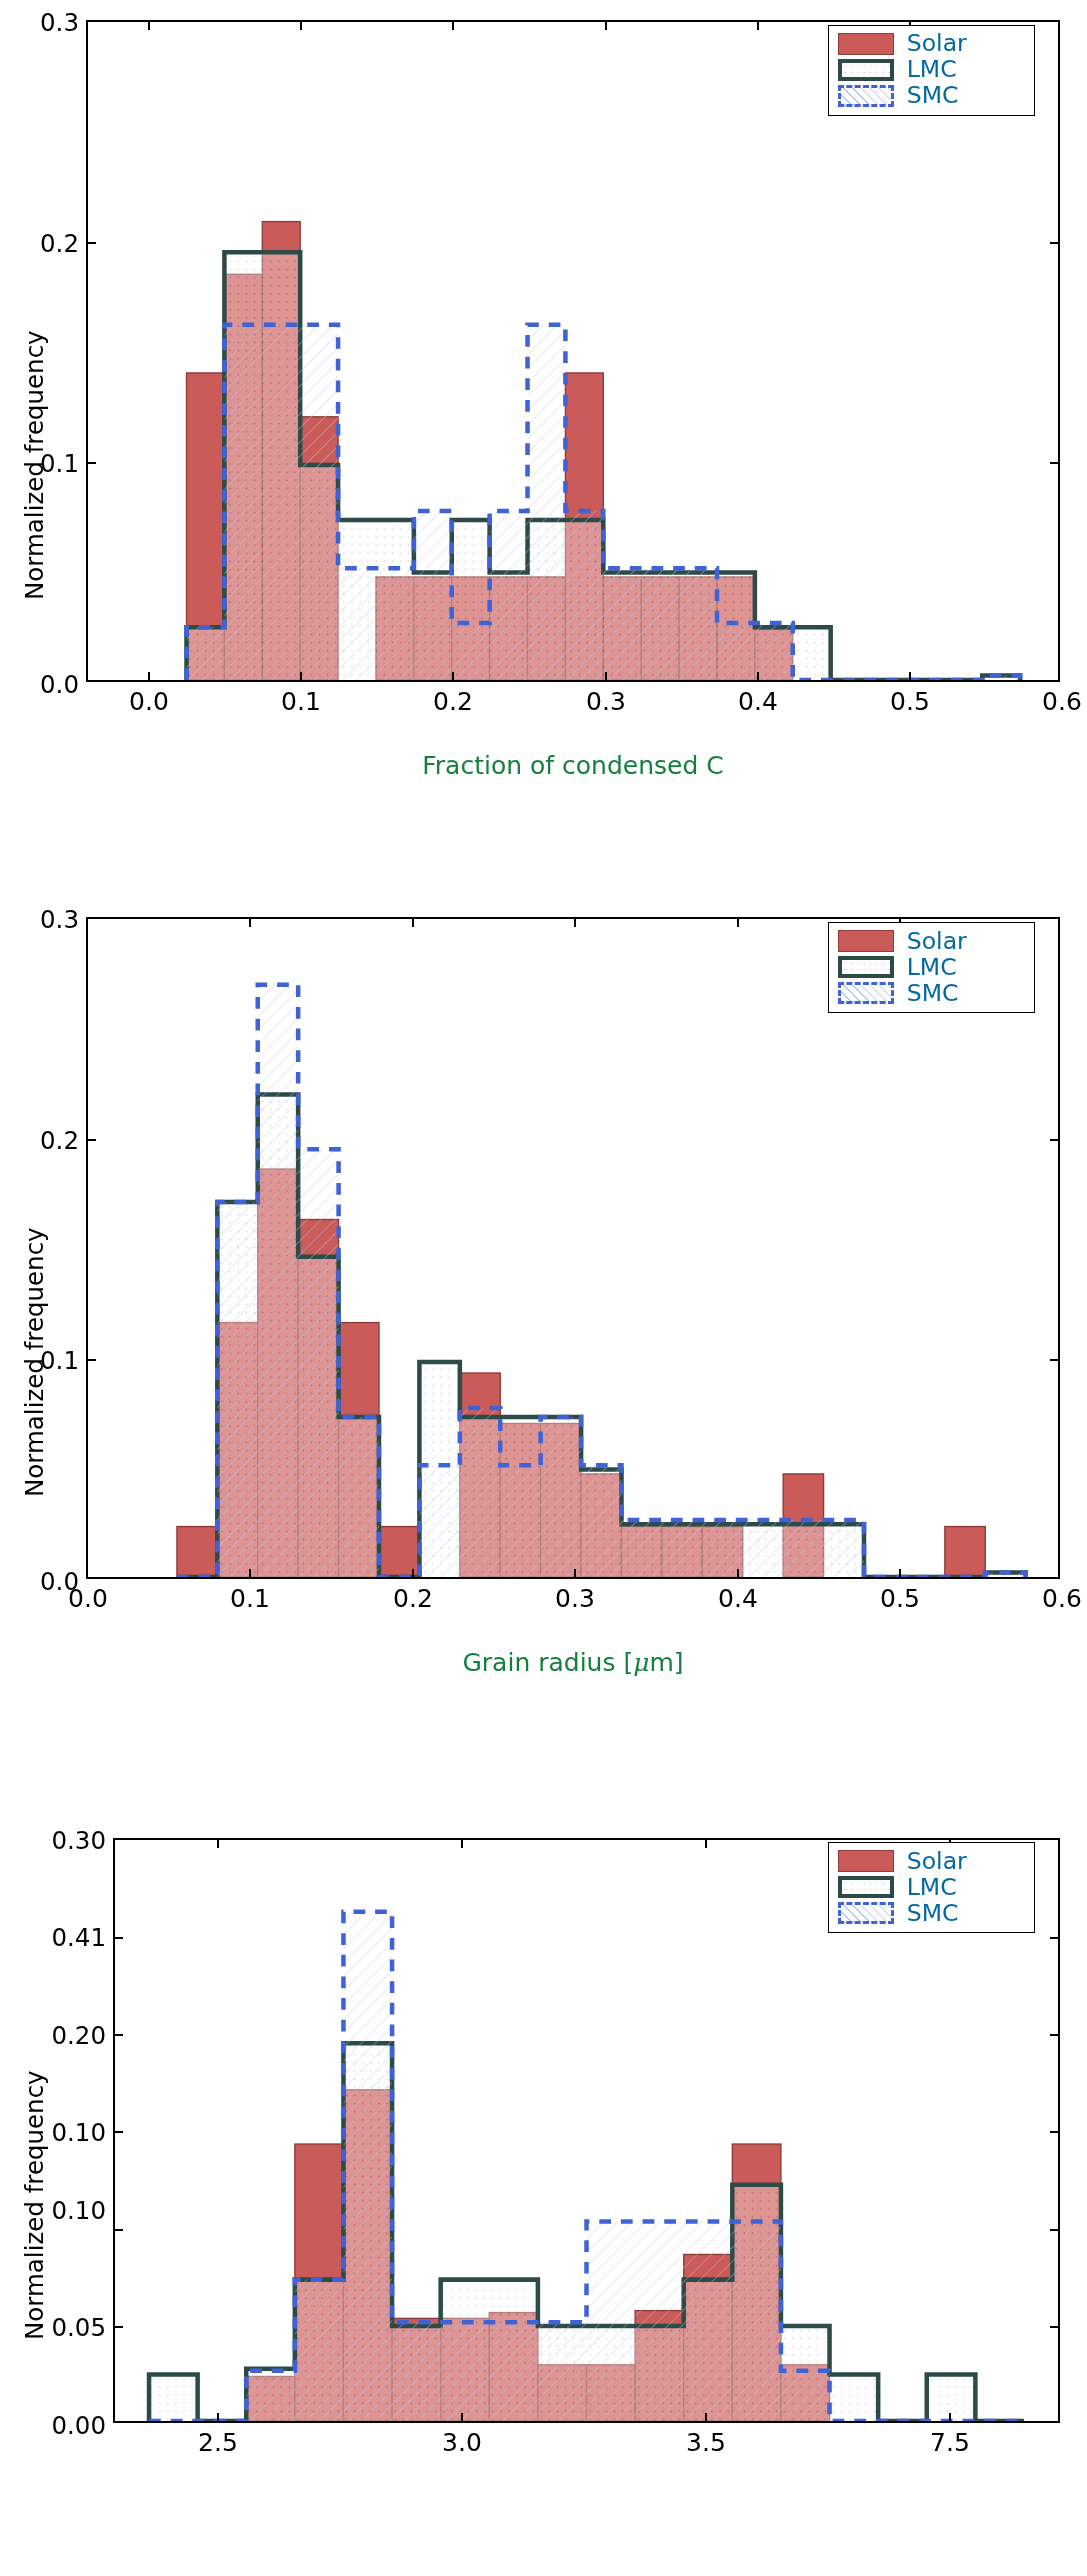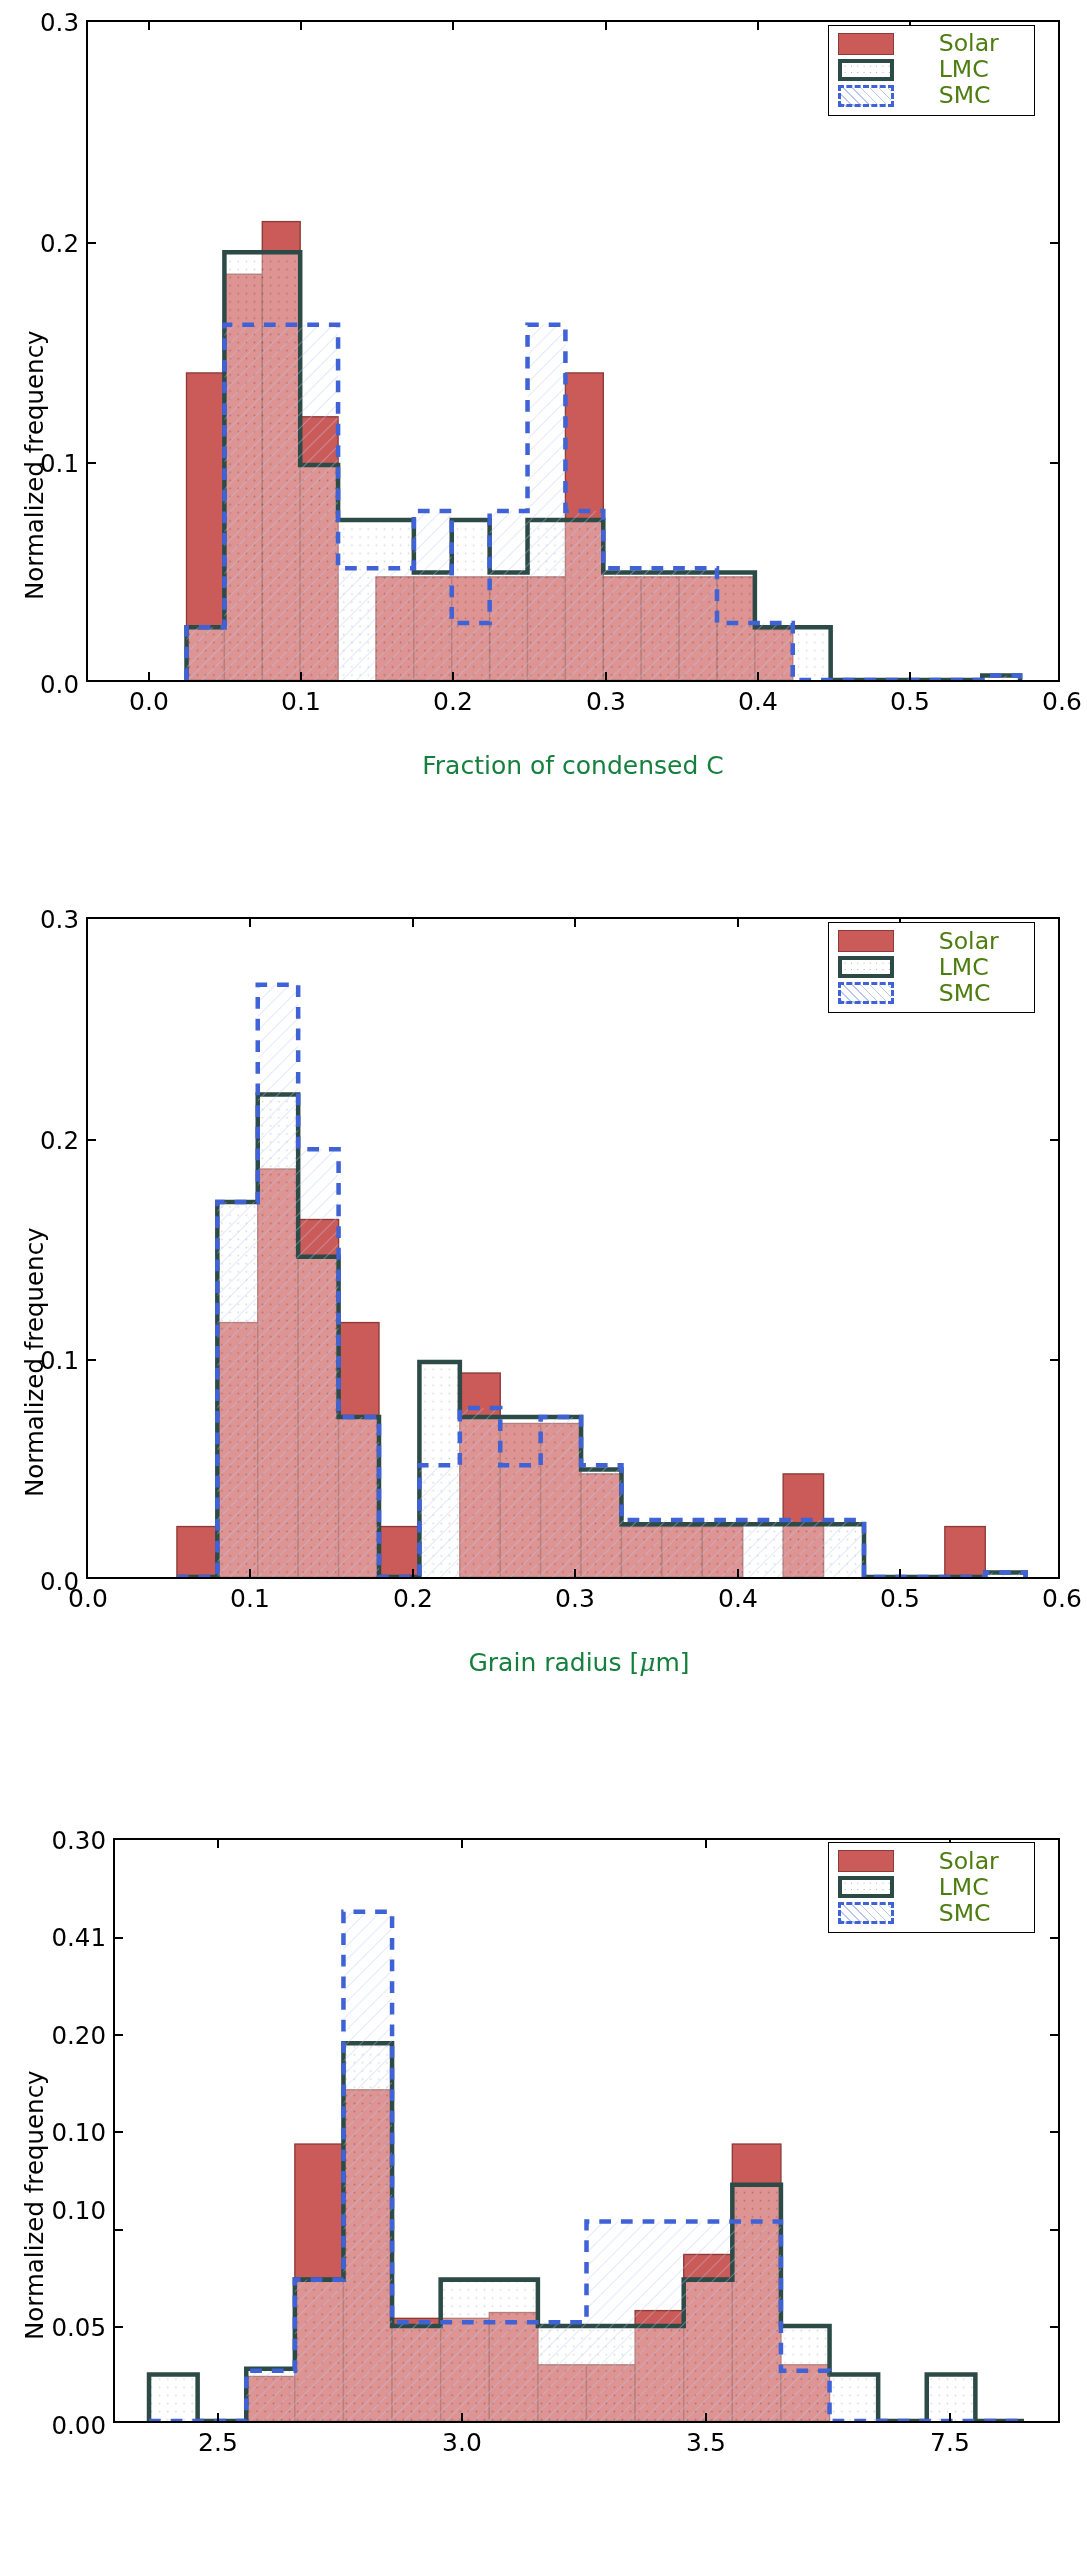--- a/index.html
+++ b/index.html
@@ -40,21 +40,21 @@
     padding:9px 12.7px 9px 11px;box-sizing:border-box;
   }
   .legend-row{display:flex;align-items:center;height:34px;}
   .legend-swatch{width:65px;height:27px;box-sizing:border-box;margin-right:20px;flex:0 0 auto;}
   .sw-solar{background:#cb5b58;border:1.8px solid #8d3b38;}
   .sw-lmc{background:#ffffff;border:4.5px solid #2c4a46;
     background-image:radial-gradient(circle, #9aa7a4 0.6px, transparent 0.7px);
     background-size:6.3px 6.3px;}
   .sw-smc{background:#ffffff;border:3.6px dashed #3f62d6;
     background-image:repeating-linear-gradient(45deg,#b9c8f0 0 0.9px,transparent 0.9px 6.3px);}
-  .legend-label{font-size:27px;color:#4d7c0f;line-height:1;margin-left:32px;}
+  .legend-label{font-size:27px;color:#0369a1;line-height:1;}
 
   
   .hist{position:absolute;left:0;top:0;width:100%;height:100%;}
 
   .sub{font-size:0.66em;vertical-align:-0.22em;}
   .mathit{font-family:"DejaVu Serif","Liberation Serif",serif;font-style:italic;}
   .mathrm{font-family:"DejaVu Serif","Liberation Serif",serif;font-style:normal;}
   .xlab3{font-family:"DejaVu Serif","Liberation Serif",serif;font-size:27px;}
 </style>
 </head>
@@ -198,21 +198,21 @@
         <div class="tick-x" style="left: 487px;">0.3</div>
         <div class="tickmark-x" style="left: 649px;"></div>
         <div class="tickmark-x b" style="left: 649px;"></div>
         <div class="tick-x" style="left: 650px;">0.4</div>
         <div class="tickmark-x" style="left: 811px;"></div>
         <div class="tickmark-x b" style="left: 811px;"></div>
         <div class="tick-x" style="left: 812px;">0.5</div>
         <div class="tick-x" style="left: 974px;">0.6</div>
       </div>
     <div class="axis-label-y" style="left:20px;top:636px;">Normalized frequency</div>
-    <div class="axis-label-x" style="left:92px;top:787px;width:974px;">
+    <div class="axis-label-x" style="left:86px;top:787px;width:974px;">
       <span>Grain radius [</span><span class="mathit">μ</span><span>m]</span>
     </div>
     <div class="legend" id="legend2" style="left:828px;top:61px;width:207px;height:91px;padding:5.4px 9px;">
       <div class="legend-row" style="height:26px;">
         <span class="legend-swatch sw-solar" style="width:56px;height:22px;margin-right:12.7px;"></span>
         <span class="legend-label" style="font-size:23.6px;">Solar</span>
       </div>
       <div class="legend-row" style="height:26px;">
         <span class="legend-swatch sw-lmc" style="width:56px;height:22px;margin-right:12.7px;"></span>
         <span class="legend-label" style="font-size:23.6px;">LMC</span>

